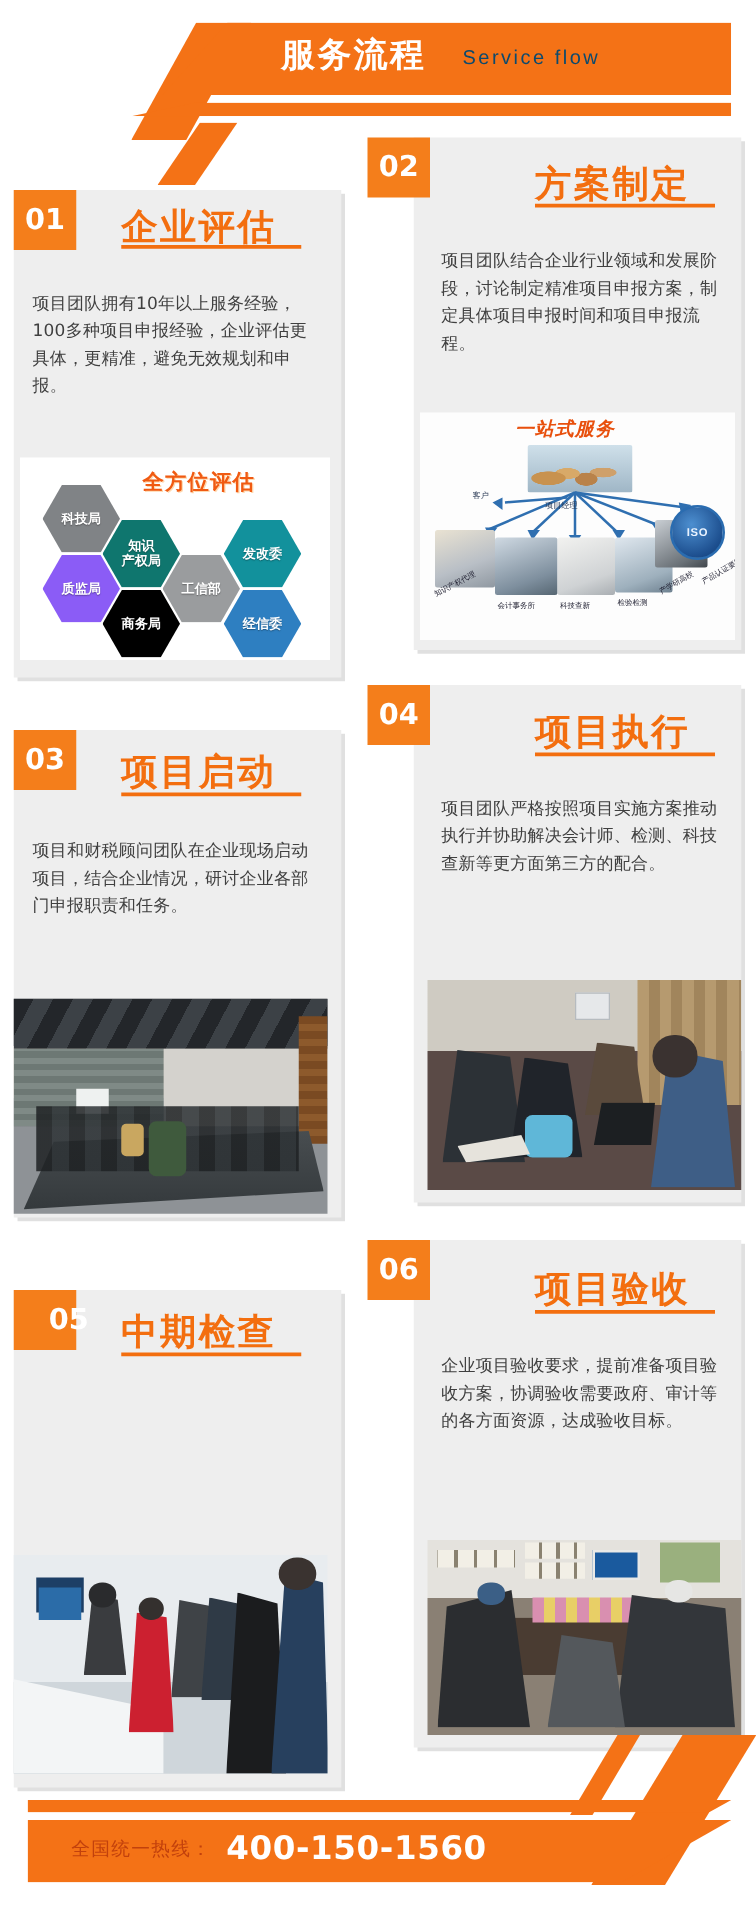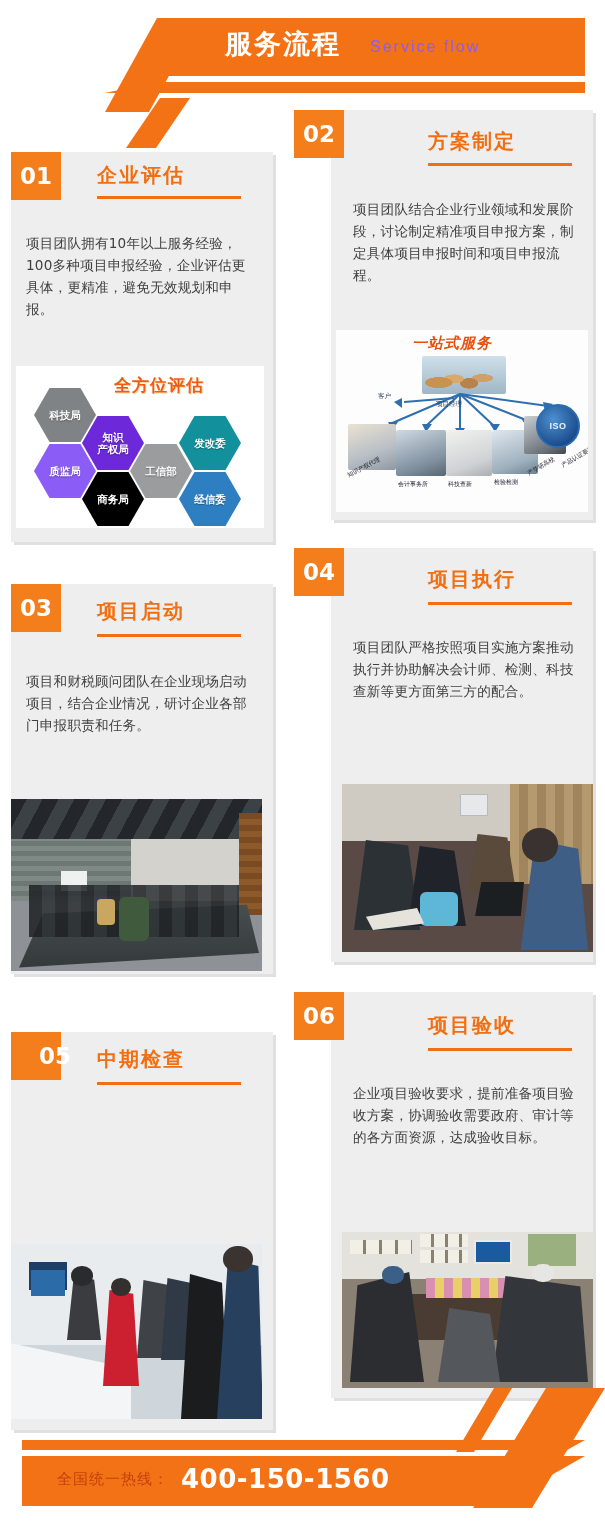--- a/index.html
+++ b/index.html
@@ -33,33 +33,33 @@
     background:#f47216;
     clip-path: polygon(34px 0, 64px 0, 30px 50px, 0 50px);
   }
   .hdr-title {
     position:absolute; left:225px; top:26px;
     color:#fff; font-size:27px; font-weight:bold; letter-spacing:2px;
     font-family:"DejaVu Sans","Liberation Sans",sans-serif;
   }
   .hdr-sub {
     position:absolute; left:370px; top:38px;
-    color:#8b5cf6; font-size:16px; letter-spacing:2px;
+    color:#0c4a6e; font-size:16px; letter-spacing:2px;
   }
 
   
   .card { position:absolute; background:#eeeeee; box-shadow:3px 3px 0 rgba(0,0,0,.12); }
   .badge {
     position:absolute; width:50px; height:48px; background:#f47e1b;
     color:#fff; font-size:23px; font-weight:bold;
     display:flex; align-items:center; justify-content:center;
     z-index:5; font-family:"DejaVu Sans","Liberation Sans",sans-serif;
   }
   .card-title {
-    position:absolute; color:#f36e0f; font-size:20px; font-weight:bold;
+    position:absolute; color:#f36e0f; font-size:29px; font-weight:bold;
     letter-spacing:2px; font-family:"DejaVu Sans","Liberation Sans",sans-serif;
     white-space:nowrap;
   }
   .title-rule { position:absolute; height:3px; background:#f36e0f; }
   .card-body {
     position:absolute; color:#404040; font-size:13.6px; line-height:1.62;
     font-family:"DejaVu Sans","Liberation Sans",sans-serif;
     letter-spacing:.2px;
   }
 
@@ -150,21 +150,21 @@
 
   <div class="card" style="left:11px; top:152px; width:262px; height:390px;"></div>
   <div class="badge" style="left:11px; top:152px;">01</div>
   <div class="card-title" style="left:97px; top:162px;">企业评估</div>
   <div class="title-rule" style="left:97px; top:196px; width:144px;"></div>
   <div class="card-body" style="left:26px; top:232px; width:224px;">项目团队拥有10年以上服务经验，100多种项目申报经验，企业评估更具体，更精准，避免无效规划和申报。</div>
 
   <div class="hexart" style="left:16px; top:366px; width:248px; height:162px;">
     <div class="hexart-title" style="left:98px; top:8px;">全方位评估</div>
     <div class="hex" style="left:18px; top:22px; background:#808386;">科技局</div>
-    <div class="hex" style="left:66px; top:50px; background:#6d28d9; white-space:pre-line;">知识
+    <div class="hex" style="left:66px; top:50px; background:#0f766e; white-space:pre-line;">知识
 产权局</div>
     <div class="hex" style="left:163px; top:50px; background:#12919c;text-align:center;">发改委</div>
     <div class="hex" style="left:18px; top:78px; background:#8b5cf6;">质监局</div>
     <div class="hex" style="left:114px; top:78px; background:#9a9c9e;">工信部</div>
     <div class="hex" style="left:66px; top:106px; background:#000000;">商务局</div>
     <div class="hex" style="left:163px; top:106px; background:#2e7fc1;">经信委</div>
   </div>
 
   <div class="card" style="left:331px; top:110px; width:262px; height:410px;"></div>
   <div class="badge" style="left:294px; top:110px;">02</div>

